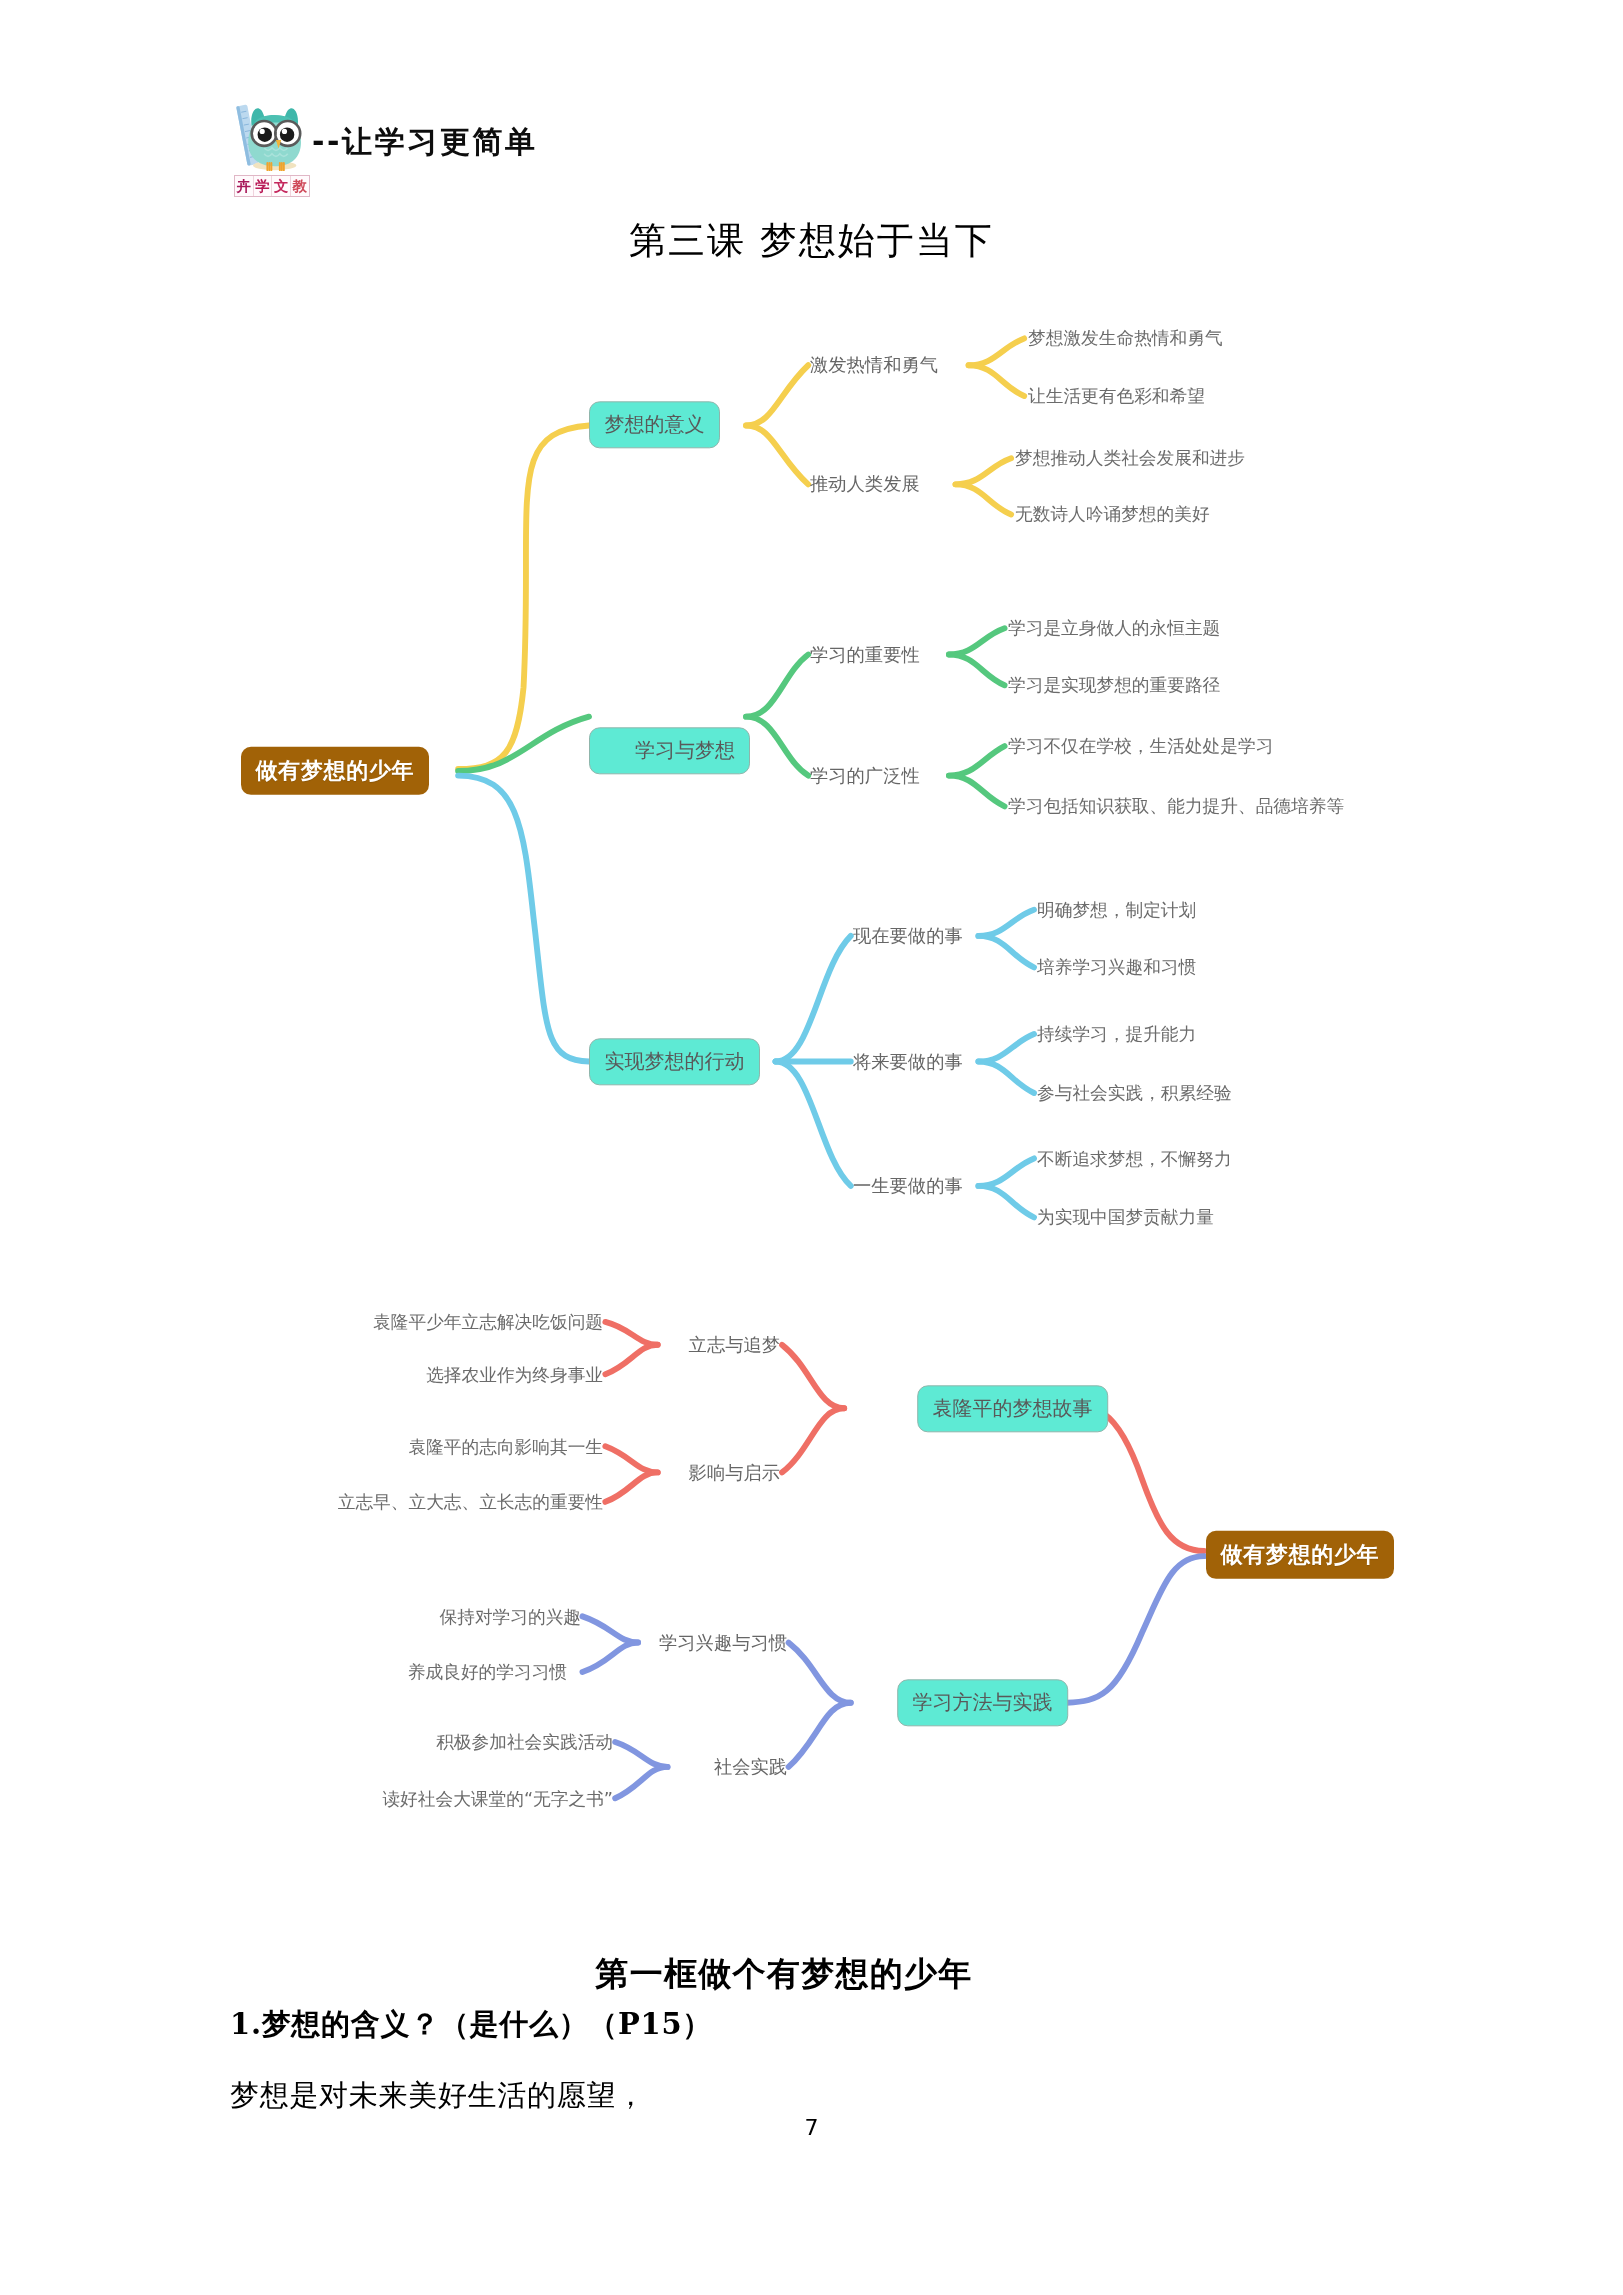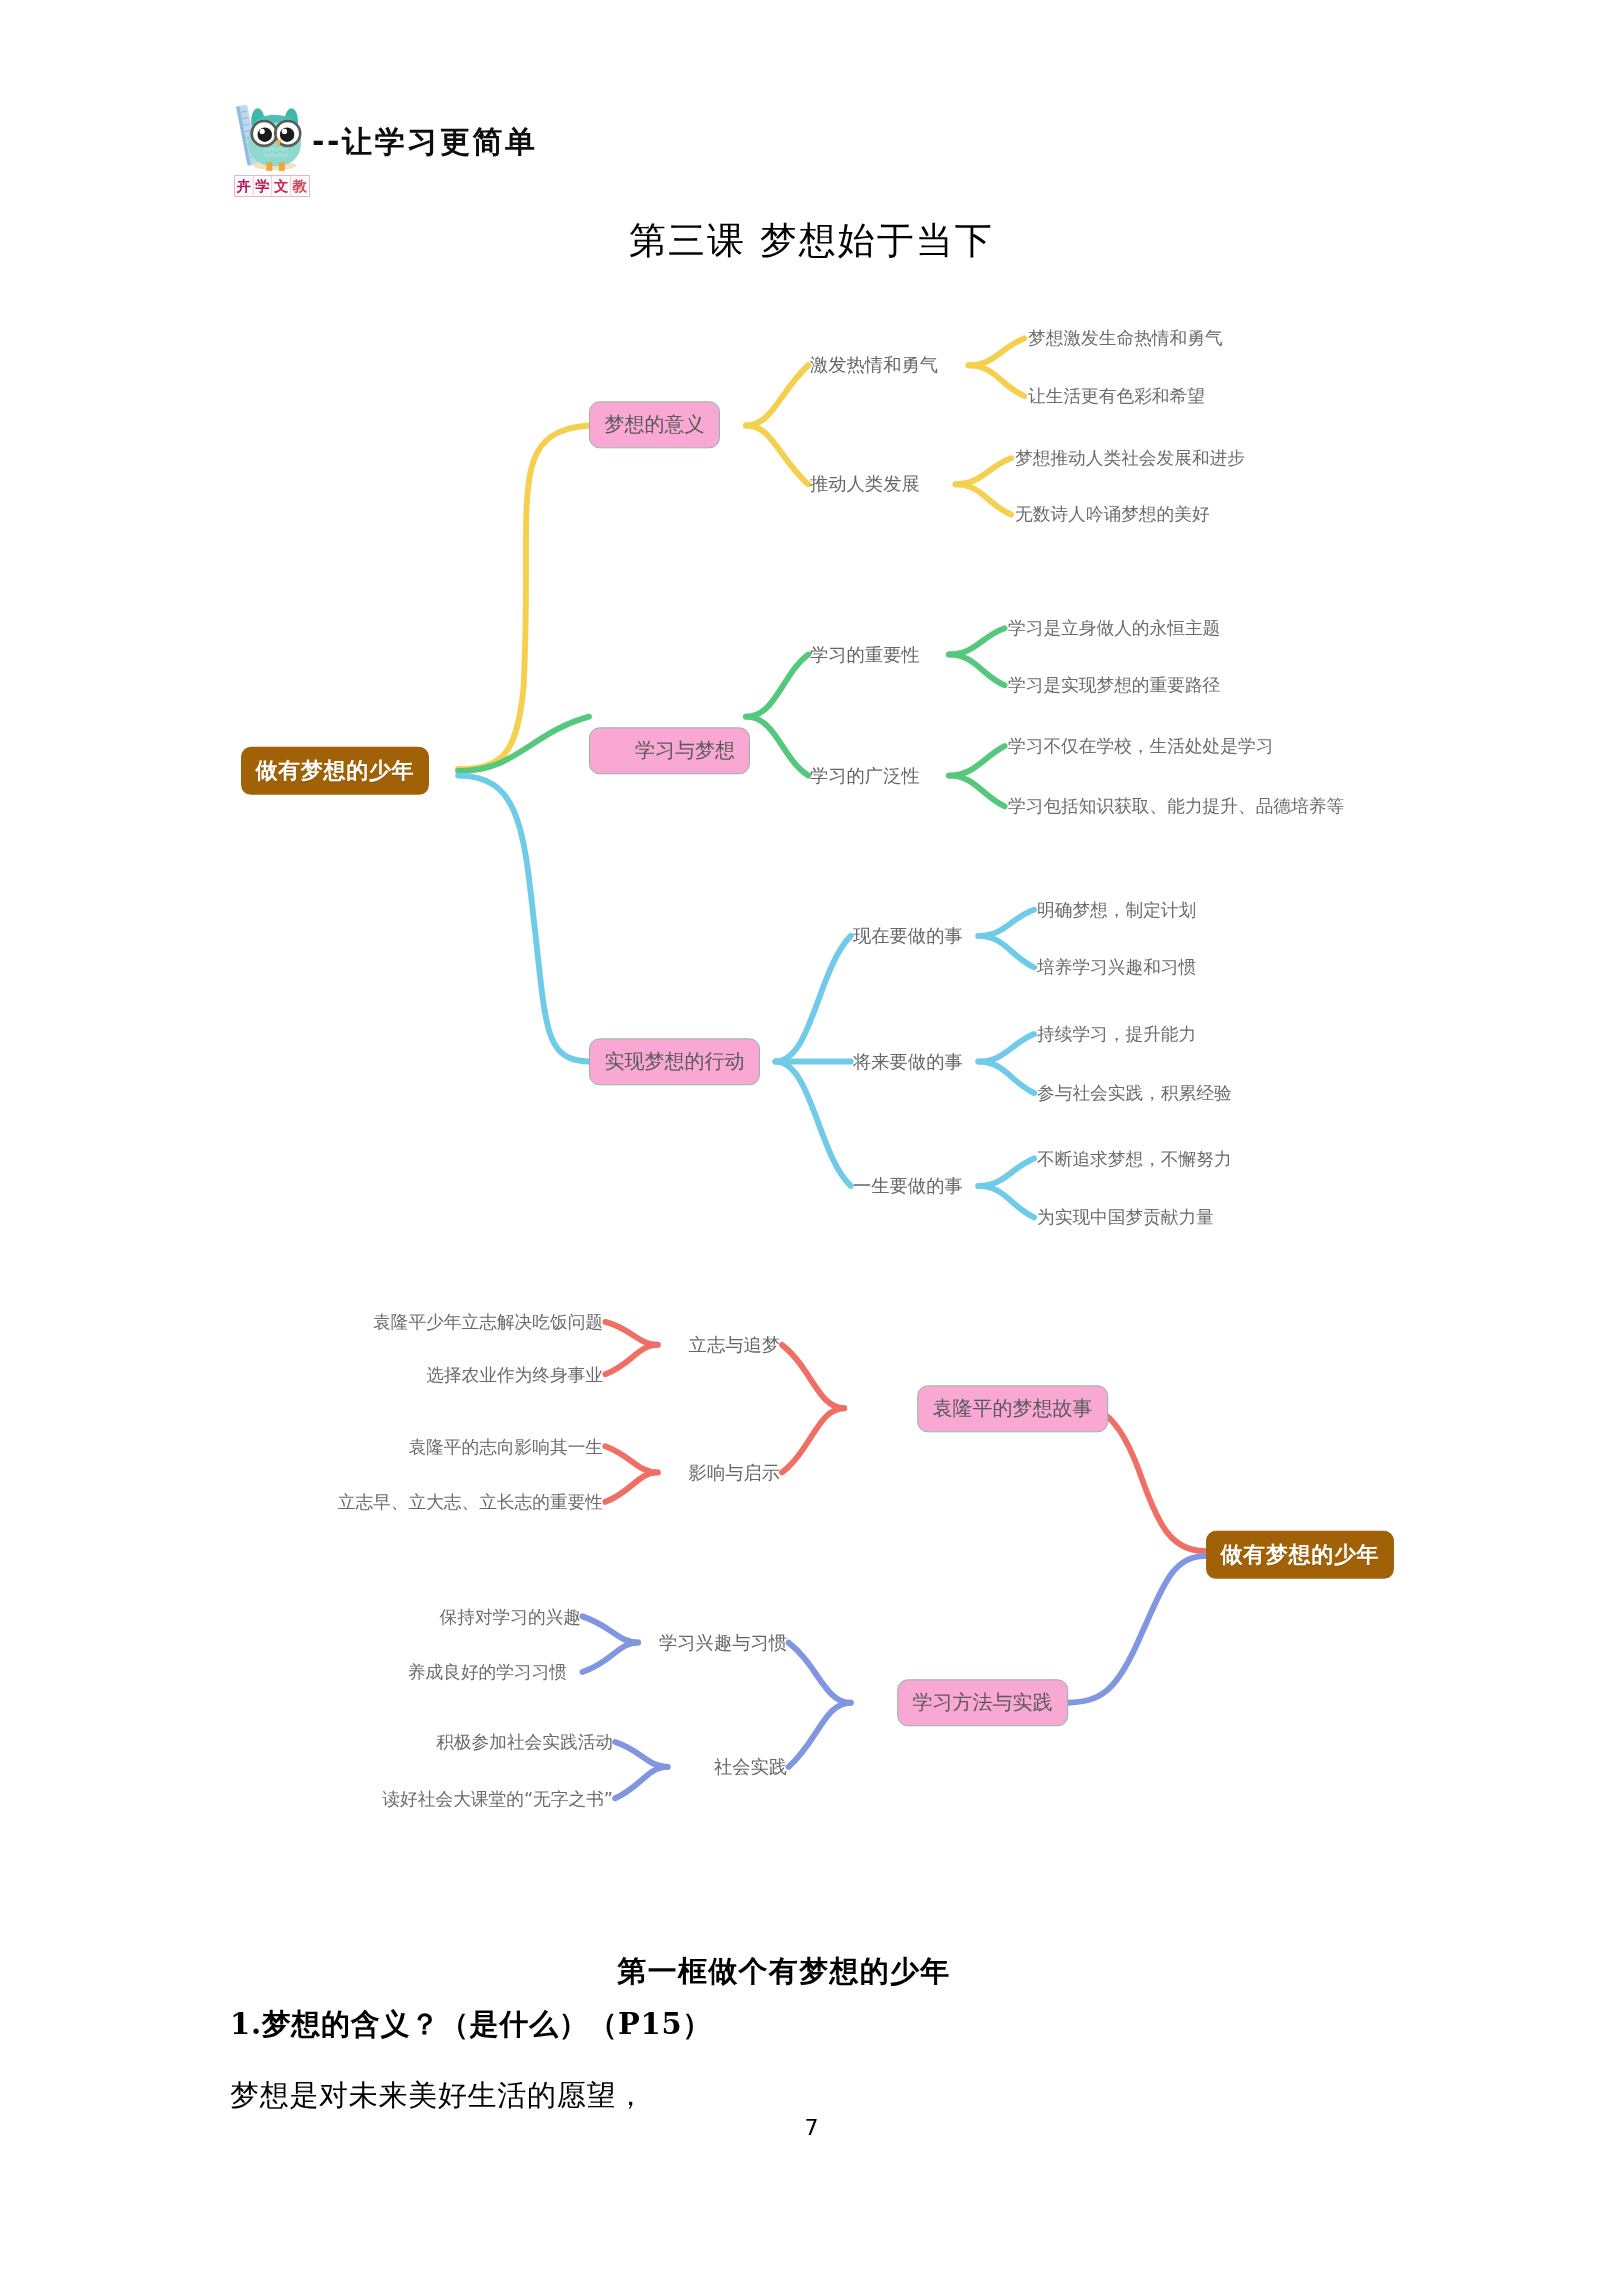--- a/index.html
+++ b/index.html
@@ -107,21 +107,21 @@
     background: #a16207;
     color: #ffffff;
     font-weight: 700;
     font-size: 22px;
     border-radius: 10px;
     padding: 9.2px 14.4px;
     letter-spacing: 0.7px;
     text-shadow: 0 0.7px 0.7px rgba(0,0,0,.12);
   }
   .node-box {
-    background: #f9a8d4;
+    background: #5eead4;
     color: #595959;
     font-size: 20px;
     border: 1.3px solid #8fb5ab;
     border-radius: 10.5px;
     padding: 9.2px 14.4px;
   }
   .node-plain {
     color: #666666;
     font-size: 18.3px;
     padding: 1.3px 0;
@@ -135,21 +135,21 @@
     transform: translate(-100%, -50%);
   }
 
   
   .section-heading {
     position: absolute;
     left: 0;
     top: 1952px;
     width: 1568px;
     text-align: center;
-    font-size: 29px;
+    font-size: 33px;
     font-weight: 700;
     color: #000000;
     letter-spacing: 1.3px;
     font-family: "DejaVu Sans", "Liberation Sans", sans-serif;
   }
   .para {
     position: absolute;
     left: 230px;
     font-size: 29px;
     color: #000000;

